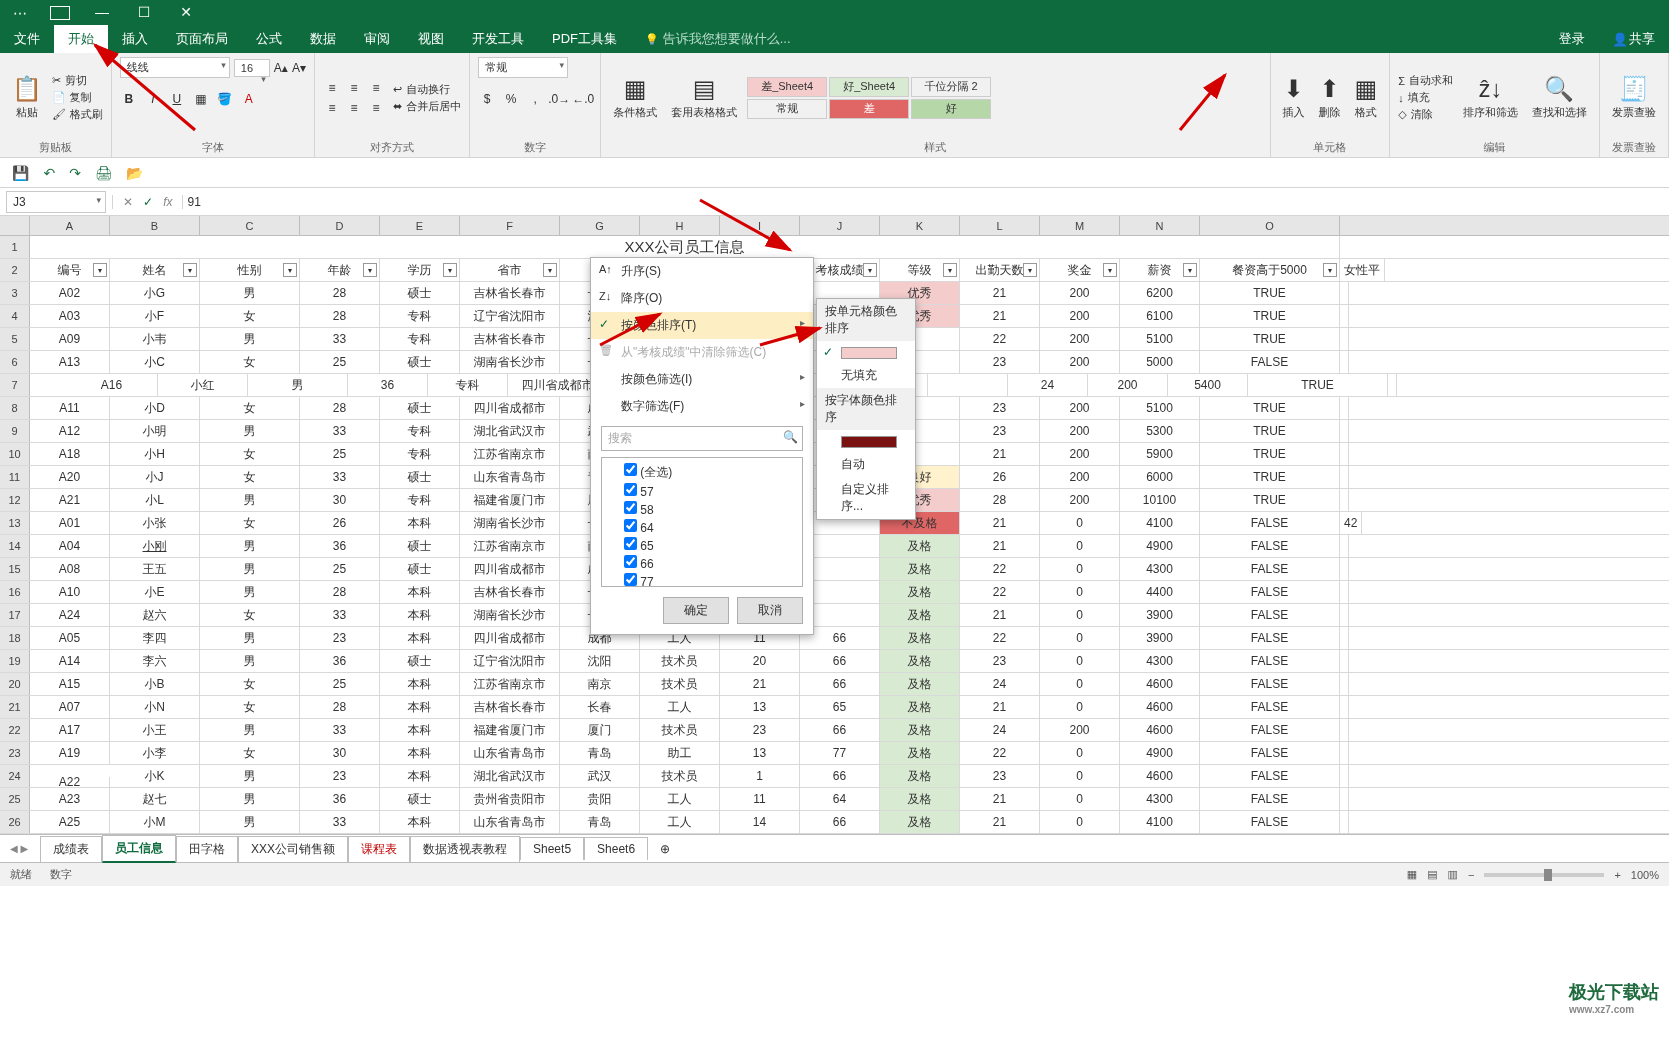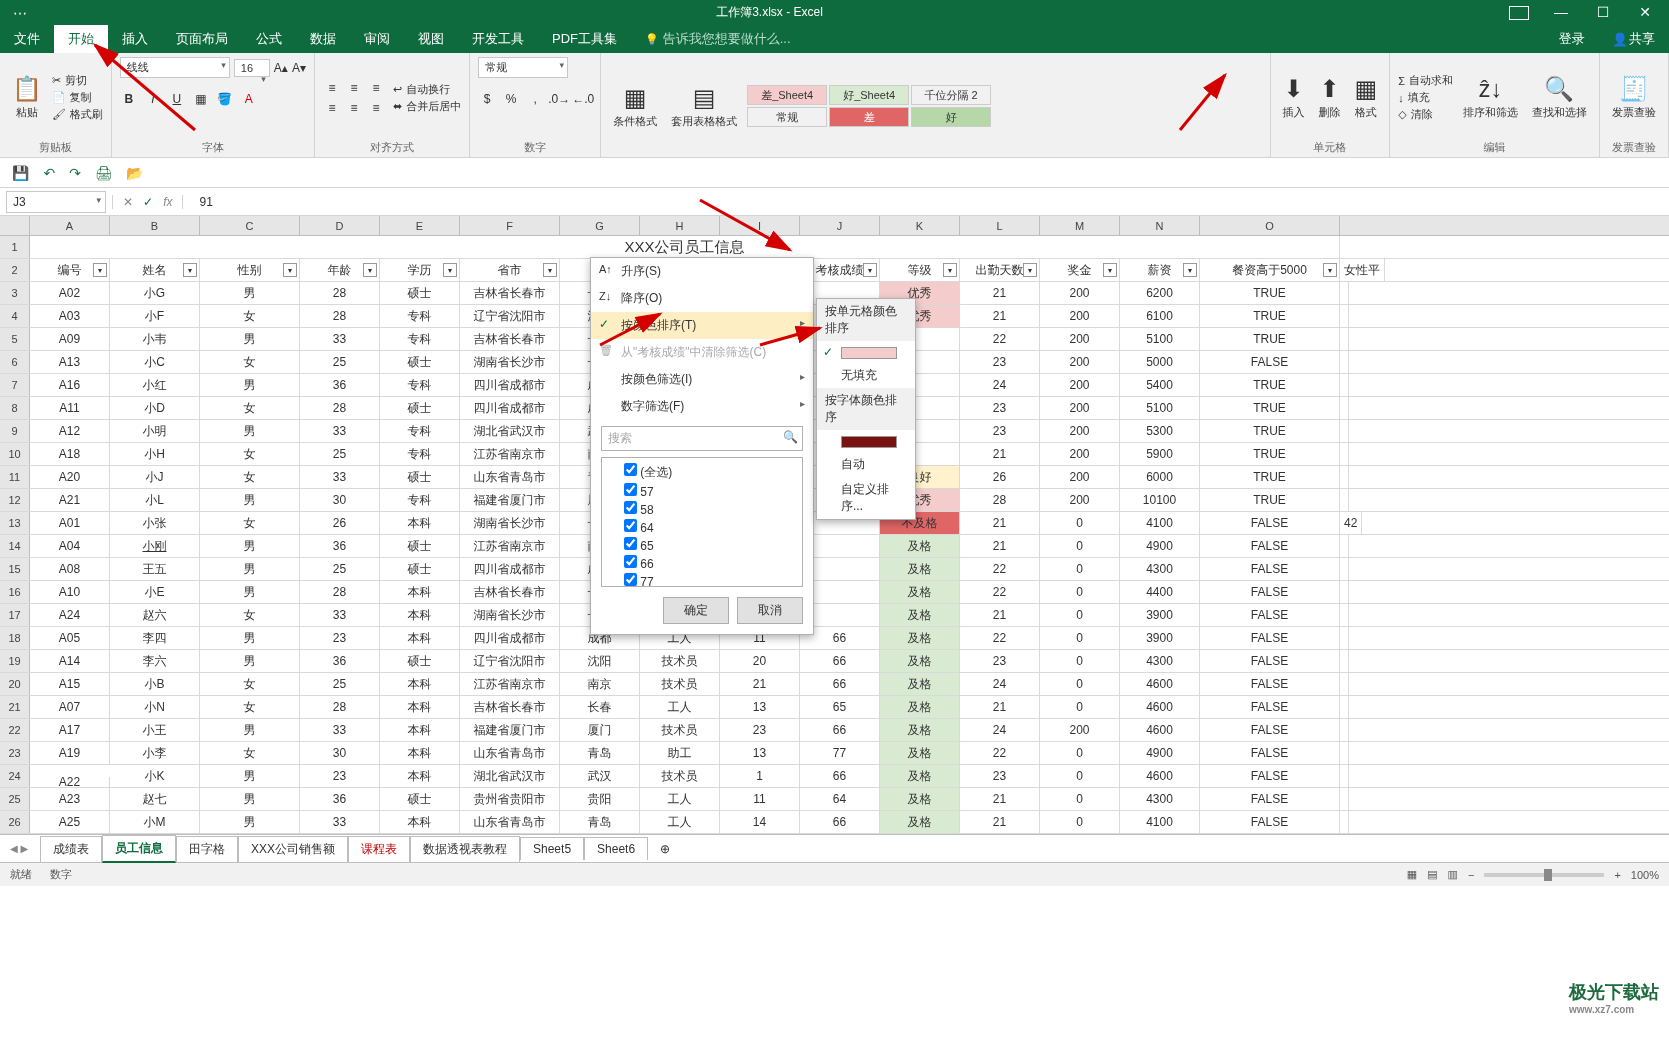--- a/index.html
+++ b/index.html
@@ -37,21 +37,21 @@
 .sc-pink { background: #f4cccc; }
 .sc-green { background: #d9ead3; }
 .sc-red { background: #e06666; color:#fff; }
 .sc-grn2 { background: #b6d7a8; }
 .qat { height: 30px; background: #fff; border-bottom: 1px solid #d4d4d4; display:flex; align-items:center; gap: 14px; padding-left: 12px; }
 .qat .qb { font-size: 14px; color: #217346; }
 .formulabar { height: 28px; background: #fff; border-bottom: 1px solid #d4d4d4; display:flex; align-items:center; }
 .namebox { width: 100px; border: 1px solid #c8c8c8; margin: 0 6px; padding: 3px 18px 3px 6px; font-size: 12px; position:relative; }
 .namebox::after { content:"▾"; position:absolute; right:4px; color:#666; font-size:9px; }
 .fx-btns { display: flex; align-items:center; gap: 10px; padding: 0 10px; border-left: 1px solid #d4d4d4; border-right: 1px solid #d4d4d4; color:#888; }
-.fx-input { flex:1; padding-left: 16px; font-size: 12px; }
+.fx-input { flex:1; padding-left: 4px; font-size: 12px; }
 .colhdr-root { height: 20px; display:flex; background: #e6e6e6; border-bottom: 1px solid #bdbdbd; }
 .corner { width: 30px; border-right: 1px solid #bdbdbd; background:#e6e6e6; }
 .colhdr { border-right: 1px solid #bdbdbd; text-align:center; font-size: 11px; color:#444; line-height:20px; }
 .sheet { position: relative; }
 .row { display:flex; height: 23px; border-bottom: 1px solid #d9d9d9; }
 .rowhdr { width: 30px; background:#e6e6e6; border-right: 1px solid #bdbdbd; display:flex; align-items:center; justify-content:center; font-size: 11px; color:#444; }
 .cell { border-right: 1px solid #d9d9d9; display:flex; align-items:center; justify-content:center; font-size: 12px; position: relative; padding: 0 4px; }
 .cell .dd-arrow { position: absolute; right: 2px; width: 14px; height: 14px; border: 1px solid #999; background:#fff; display:flex; align-items:center; justify-content:center; font-size:8px; color:#333; }
 .title-cell { font-weight: normal; font-size: 15px; }
 .lvl-pink { background: #f4cccc; }
@@ -87,21 +87,20 @@
 .zoom-slider .thumb { position:absolute; left: 50%; top:-4px; width:8px; height:12px; background:#888; }
 .logo { position: absolute; right: 10px; bottom: 26px; font-size: 18px; color:#1f6b3e; font-weight:bold; z-index:90; }
 .logo .sub { font-size: 10px; color:#888; display:block; }
 svg.arrow-svg { position:absolute; top:0; left:0; width:1669px; height:1041px; pointer-events:none; z-index:70;}
 </style>
 </head>
 <body>
 
 <div class="titlebar">
   <div class="dots">⋯</div>
-  <div class="title-center">工作簿3.xlsx - Excel</div>
   <div class="win-btns">
     <span class="sq"></span>
     <div class="win-btn">—</div>
     <div class="win-btn">☐</div>
     <div class="win-btn">✕</div>
   </div>
 </div>
 
 <div class="tabstrip">
   <div class="tab">文件</div>
@@ -218,20 +217,21 @@
           <div class="style-cell sc-green">好_Sheet4</div>
           <div class="style-cell">千位分隔 2</div>
         </div>
         <div class="style-row">
           <div class="style-cell">常规</div>
           <div class="style-cell sc-red">差</div>
           <div class="style-cell sc-grn2">好</div>
         </div>
       </div>
     </div>
+    <div class="glabel">样式</div>
   </div>
 
   <div class="group">
     <div class="gcontent">
       <div class="bigbtn">
           <span class="ico">⬇</span>
           <span class="lbl">插入</span>
         </div>
       <div class="bigbtn">
           <span class="ico">⬆</span>
@@ -593,21 +593,21 @@
       </div>
       <div class="cell" style="width: 140px;">
         <span>FALSE</span>
       </div>
       <div class="cell">
         <span></span>
       </div>
     </div>
     <div class="row">
       <div class="rowhdr">7</div>
-      <div class="cell" style="width: 80px;">
+      <div class="cell" style="width: 92px; margin-left: 36px;">
         <span>A16</span>
       </div>
       <div class="cell" style="width: 90px;">
         <span>小红</span>
       </div>
       <div class="cell" style="width: 100px;">
         <span>男</span>
       </div>
       <div class="cell" style="width: 80px;">
         <span>36</span>

